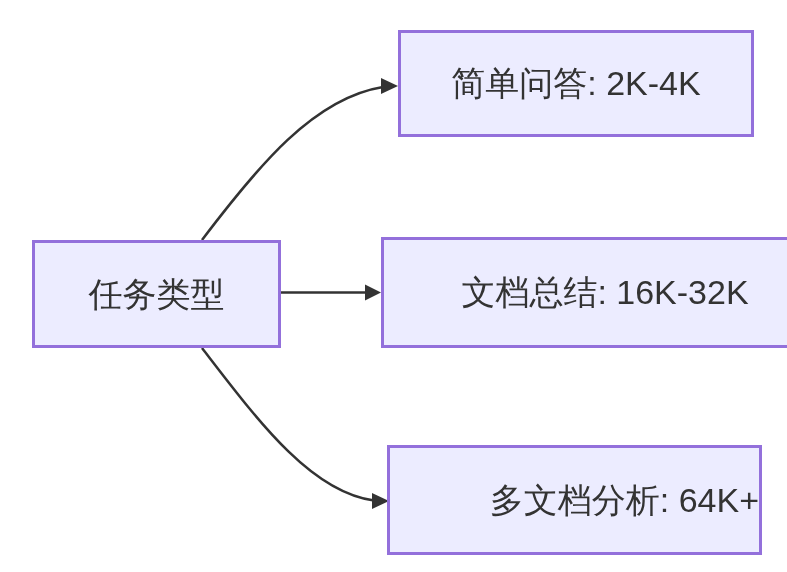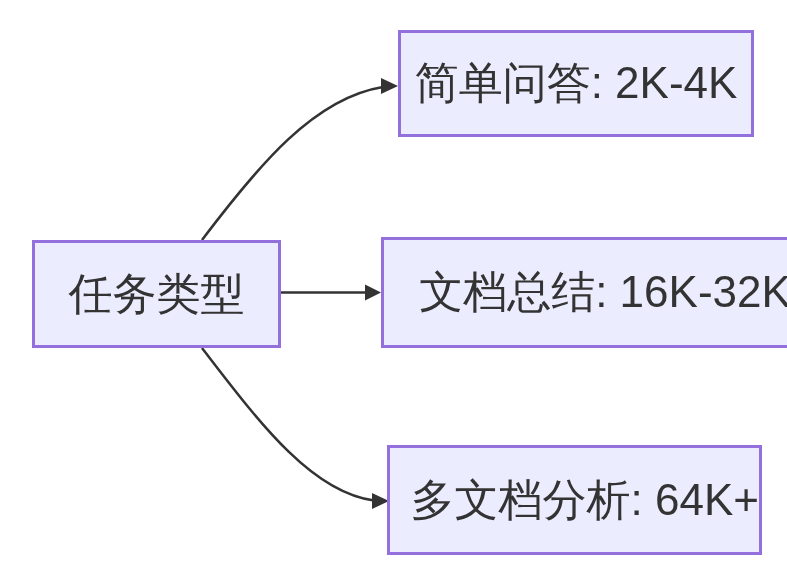--- a/index.html
+++ b/index.html
@@ -20,21 +20,21 @@
   .edges{position:absolute;left:0;top:0;width:787px;height:572px;}
   .edge{fill:none;stroke:var(--edge);stroke-width:2.5px;stroke-linecap:butt;}
   .arrowhead{fill:var(--edge);stroke:none;}
   .node{
     position:absolute;
     box-sizing:border-box;
     background:var(--node-fill);
     border:3px solid var(--node-border);
     display:flex;align-items:center;justify-content:center;
     color:var(--text);
-    font-size:44px;
+    font-size:34px;
     line-height:1.2;
     white-space:nowrap;
     text-align:center;
   }
   .node-root{left:32px;top:240px;width:249px;height:108px;}
   .node-b0{left:398px;top:30px;width:356px;height:107px;}
   .node-b1{left:381px;top:237px;width:448px;height:111px;}
   .node-b2{left:387px;top:445px;width:375px;height:110px;justify-content:flex-end;}
 </style>
 </head>

